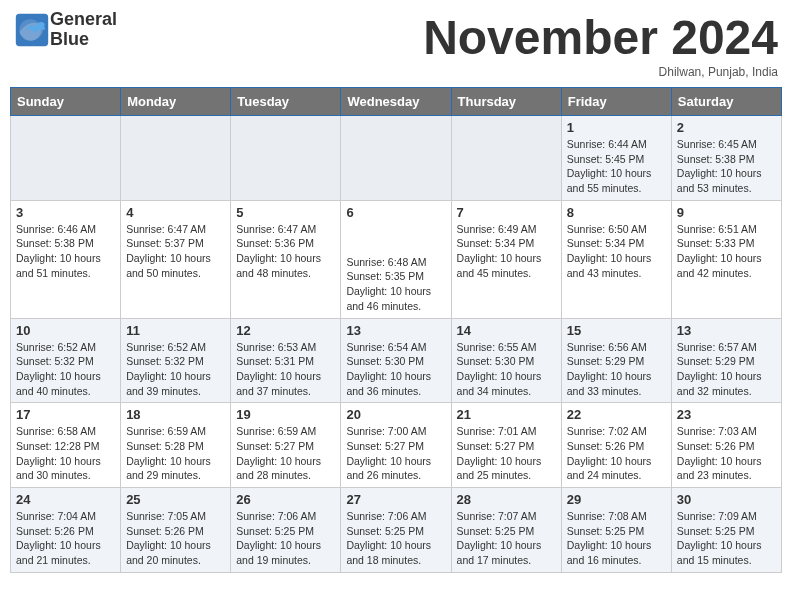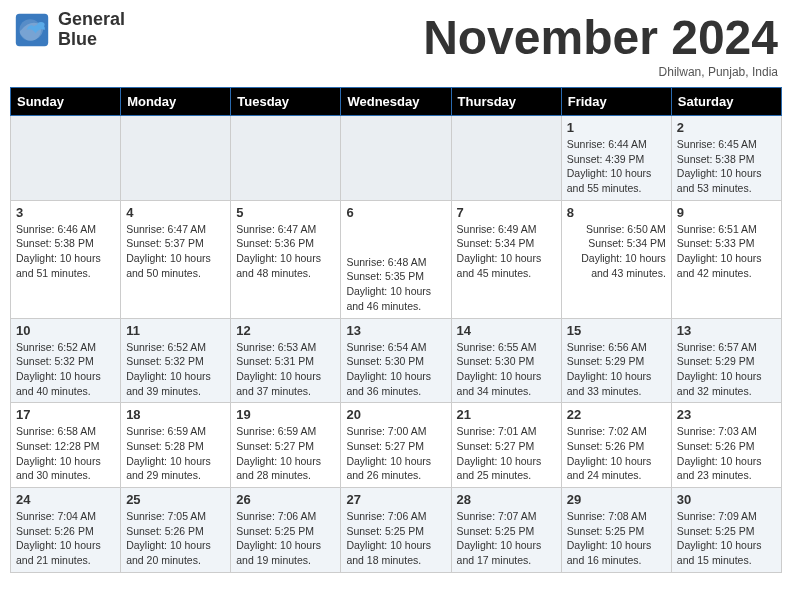--- a/index.html
+++ b/index.html
@@ -13,21 +13,21 @@
     .header {
       display: flex;
       justify-content: space-between;
       align-items: flex-start;
       margin-bottom: 8px;
       padding: 0 4px;
     }
     .logo {
       display: flex;
       align-items: center;
-      gap: 8px;
+      gap: 0;
     }
     .logo-text {
       font-size: 18px;
       font-weight: bold;
       color: #333;
       line-height: 1.1;
     }
     .logo-text span {
       display: block;
     }
@@ -46,21 +46,21 @@
     .location {
       font-size: 12px;
       color: #555;
     }
     .calendar {
       width: 100%;
       border-collapse: collapse;
       border: 1px solid #ccc;
     }
     .calendar th {
-      background-color: #000000;
+      background-color: #737373;
       color: white;
       text-align: left;
       padding: 6px 6px;
       font-size: 13px;
       border: 1px solid #2a6aaf;
       margin-top: 24px;
     }
     .calendar td {
       vertical-align: top;
       padding: 4px 5px;
@@ -134,21 +134,21 @@
   <tbody id="calendar-body">
   <tr class="row-alt">
         <td class="empty"></td>
         <td class="empty"></td>
         <td class="empty"></td>
         <td class="empty"></td>
         <td class="empty"></td>
         <td>
           <div class="day-number">1</div>
           <div class="day-info" style="white-space: pre-line;">Sunrise: 6:44 AM
-Sunset: 4:39 PM
+Sunset: 5:45 PM
 Daylight: 10 hours
 and 55 minutes.</div>
         </td>
         <td>
           <div class="day-number">2</div>
           <div class="day-info" style="white-space: pre-line;">Sunrise: 6:45 AM
 Sunset: 5:38 PM
 Daylight: 10 hours
 and 53 minutes.</div>
         </td>
@@ -184,21 +184,21 @@
         </td>
         <td>
           <div class="day-number">7</div>
           <div class="day-info" style="white-space: pre-line;">Sunrise: 6:49 AM
 Sunset: 5:34 PM
 Daylight: 10 hours
 and 45 minutes.</div>
         </td>
         <td>
           <div class="day-number">8</div>
-          <div class="day-info" style="white-space: pre-line; text-align: right;">Sunrise: 6:50 AM
+          <div class="day-info" style="white-space: pre-line;">Sunrise: 6:50 AM
 Sunset: 5:34 PM
 Daylight: 10 hours
 and 43 minutes.</div>
         </td>
         <td>
           <div class="day-number">9</div>
           <div class="day-info" style="white-space: pre-line;">Sunrise: 6:51 AM
 Sunset: 5:33 PM
 Daylight: 10 hours
 and 42 minutes.</div>

